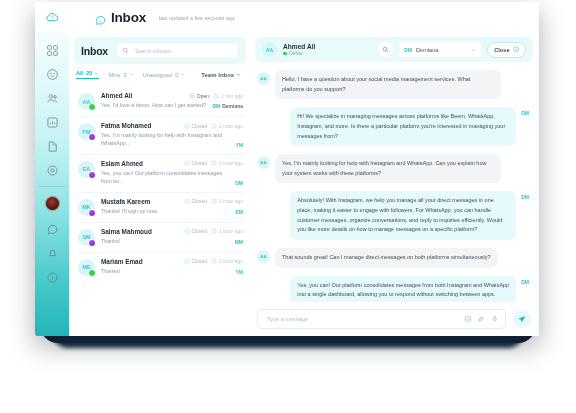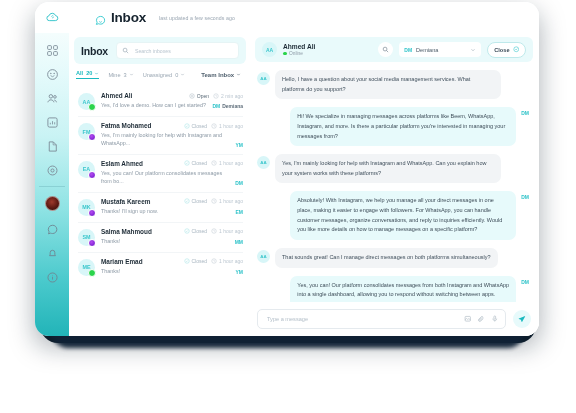--- a/index.html
+++ b/index.html
@@ -17,21 +17,21 @@
     background:#10202e;border-radius:18px;
   }
   .shadow-plate.b2{
     left:52px;top:26px;width:472px;height:322px;
     background:#13253a;border-radius:16px;filter:blur(2px);opacity:.95;
   }
 
   
   .window{
     position:absolute;left:35px;top:2px;width:504px;height:334px;
-    background:#ffffff;border-radius:14px;overflow:hidden;
+    background:#ffffff;border-radius:2px;overflow:hidden;
     box-shadow:0 10px 26px rgba(10,25,40,.35);
   }
 
   
   .topbar{
     position:absolute;left:0;top:0;width:504px;height:31px;background:#fff;
     display:flex;align-items:center;
   }
   .logo{
     width:34px;display:flex;align-items:center;justify-content:center;

